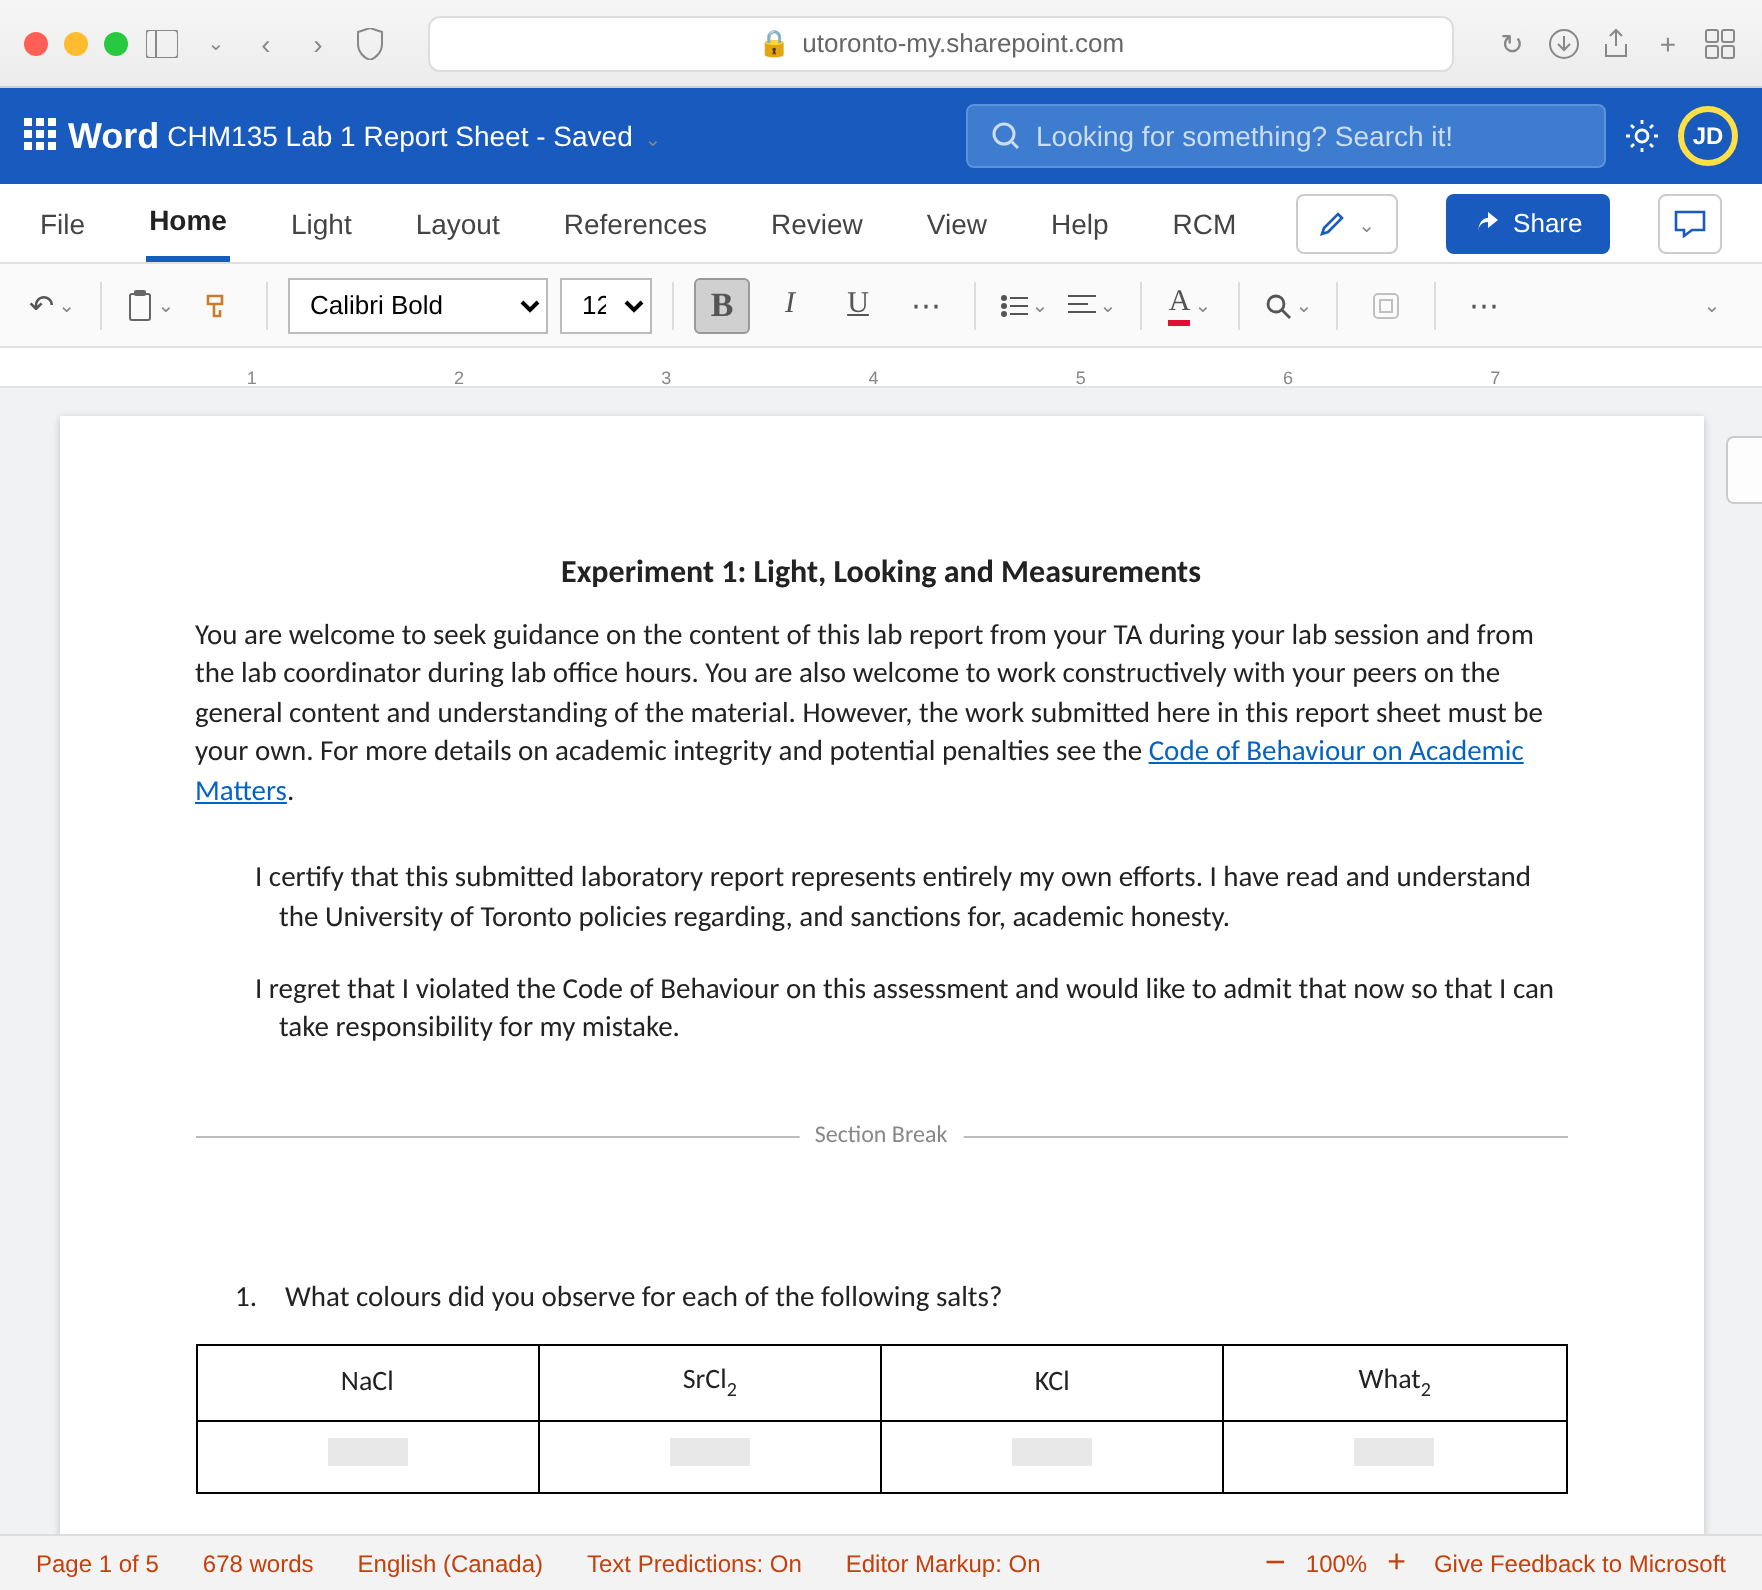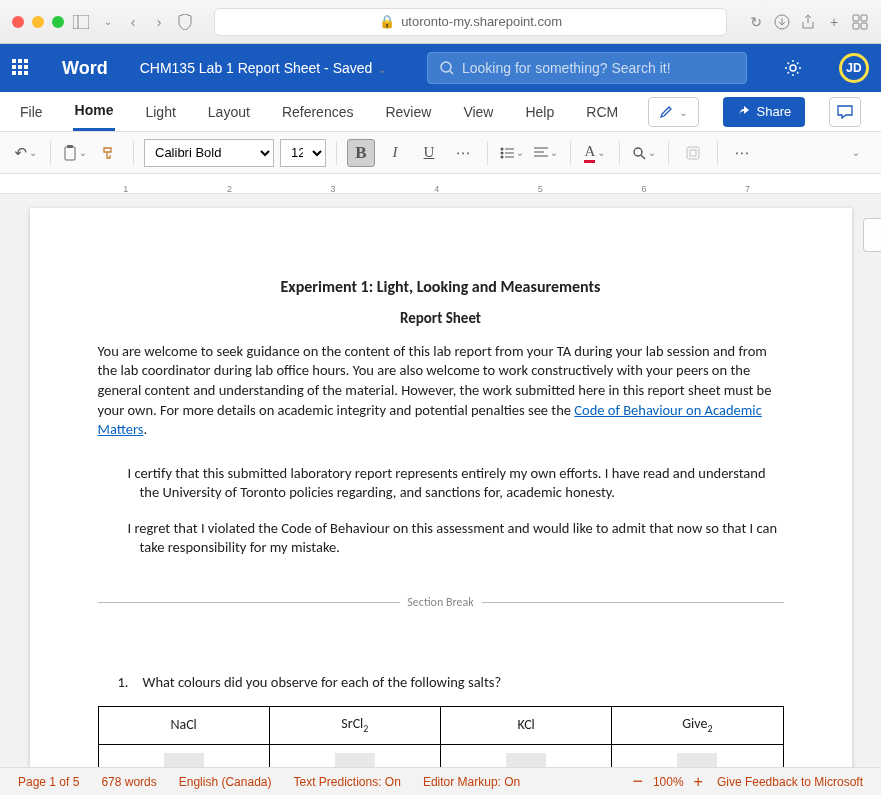--- a/index.html
+++ b/index.html
@@ -7,21 +7,21 @@
 
 
 .browser-bar { height: 44px; background: linear-gradient(#f6f6f6,#ececec); border-bottom: 1px solid #d0d0d0; display: flex; align-items: center; padding: 0 12px; gap: 8px; }
 .traffic { display: flex; gap: 8px; }
 .dot { width: 12px; height: 12px; border-radius: 50%; }
 .dot.r { background: #ff5f57; } .dot.y { background: #febc2e; } .dot.g { background: #28c840; }
 .b-ico { width: 18px; height: 18px; display: flex; align-items: center; justify-content: center; color: #888; font-size: 14px; }
 .url-box { flex: 1; background: #fff; border: 1px solid #ddd; border-radius: 6px; height: 28px; display: flex; align-items: center; justify-content: center; color: #666; font-size: 13px; gap: 6px; margin: 0 12px; }
 
 
-.word-hdr { background: #185abd; height: 48px; display: flex; align-items: center; padding: 0 12px; color: #fff; gap: 32px; }
+.word-hdr { background: #185abd; height: 48px; display: flex; align-items: center; padding: 0 12px; color: #fff; gap: 4px; }
 .waffle { width: 18px; height: 18px; display: grid; grid-template: repeat(3,4px)/repeat(3,4px); gap: 2px; }
 .waffle span { background: #fff; }
 .app-name { font-weight: 600; font-size: 18px; }
 .doc-name { font-size: 14px; }
 .search-box { margin-left: auto; background: #3e7cd0; border: 1px solid #5a92db; border-radius: 4px; height: 32px; width: 320px; display: flex; align-items: center; padding: 0 12px; color: #cde; font-size: 14px; gap: 8px; }
 .hdr-ico { width: 28px; height: 28px; display: flex; align-items: center; justify-content: center; color: #fff; }
 .avatar { width: 30px; height: 30px; border: 3px solid #fde047; border-radius: 50%; display: flex; align-items: center; justify-content: center; font-size: 12px; font-weight: 600; }
 
 
 .tabs { background: #fff; height: 40px; display: flex; align-items: center; padding: 0 18px; gap: 28px; border-bottom: 1px solid #e0e0e0; font-size: 14px; color: #444; }
@@ -265,38 +265,37 @@
     <div class="rmark" style="left:61.5%">5</div>
     <div class="rmark" style="left:74%">6</div>
     <div class="rmark" style="left:86.5%">7</div>
   </div>
 </div>
 
 <div class="doc-wrap">
   <div class="side-tab"></div>
   <div class="page">
     <div class="doc-title">Experiment 1: Light, Looking and Measurements</div>
-    <div class="doc-sub">Report Sheet</div>
     <p class="para"><span>You are welcome to seek guidance on the content of this lab report from your TA during your lab session and from the lab coordinator during lab office hours.  You are also welcome to work constructively with your peers on the general content and understanding of the material.  However, the work submitted here in this report sheet must be your own. For more details on academic integrity and potential penalties see the </span><a class="link">Code of Behaviour on Academic Matters</a><span>.</span></p>
     <p class="cert">I certify that this submitted laboratory report represents entirely my own efforts. I have read and understand the University of Toronto policies regarding, and sanctions for, academic honesty.</p>
     <p class="cert" style="margin-top:16px">I regret that I violated the Code of Behaviour on this assessment and would like to admit that now so that I can take responsibility for my mistake.</p>
     <div class="sbreak">
         <span>Section Break</span>
       </div>
     <div class="q-row">
       <span>1.</span>
       <span>What colours did you observe for each of the following salts?</span>
     </div>
     <table class="salt-tbl">
       <tbody>
           <tr>
         <td>NaCl</td>
         <td><span>SrCl</span><span class="sub">2</span></td>
         <td>KCl</td>
-        <td><span>Give</span><span class="sub">2</span></td>
+        <td><span>What</span><span class="sub">2</span></td>
       </tr>
       <tr>
         <td class="input-cell"><span></span></td>
         <td class="input-cell"><span></span></td>
         <td class="input-cell"><span></span></td>
         <td class="input-cell"><span></span></td>
       </tr>
     </tbody>
       </table>
   </div>

